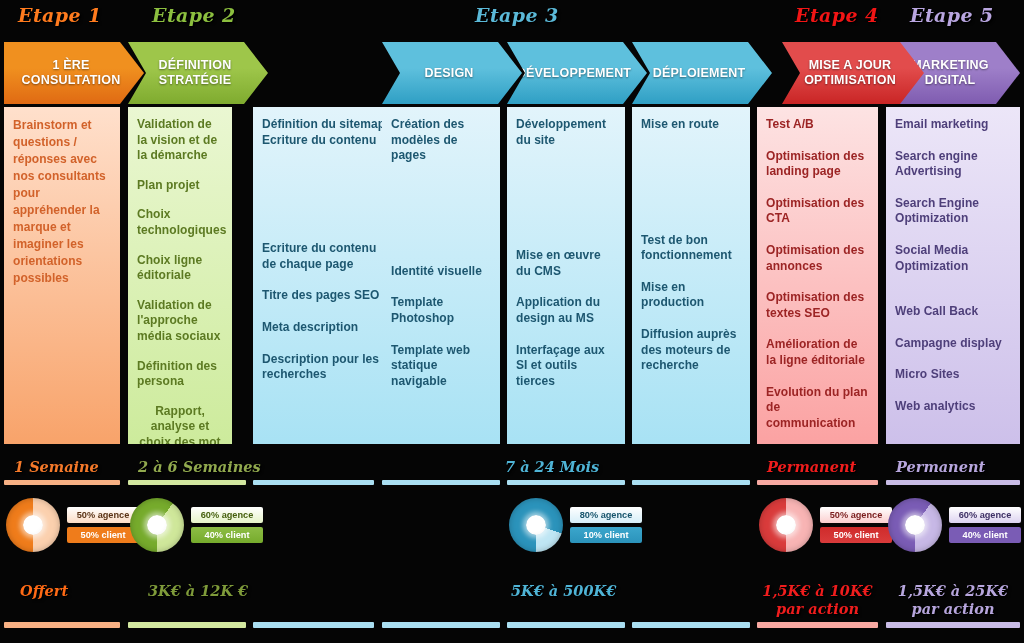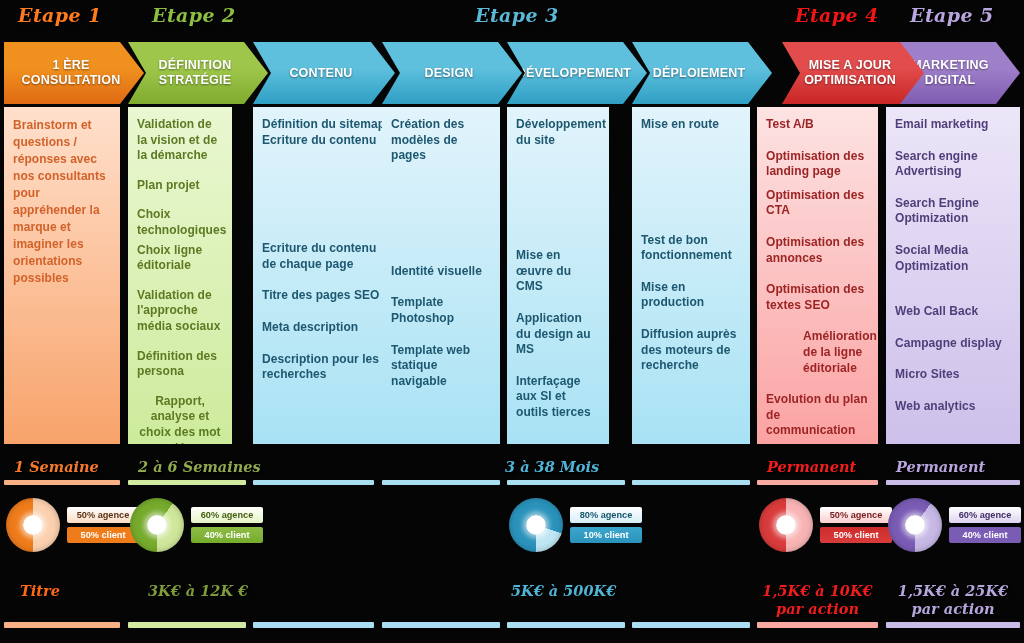--- a/index.html
+++ b/index.html
@@ -108,25 +108,20 @@
           <span>1 ÈRE</span>
           <span>CONSULTATION</span>
         </div>
       </div>
       <div class="chev" style="left: 128px; width: 140px; z-index: 19; background: linear-gradient(rgb(158, 198, 74) 0%, rgb(158, 198, 74) 42%, rgb(127, 171, 47) 100%); clip-path: polygon(0px 0px, calc(100% - 24px) 0px, 100% 50%, calc(100% - 24px) 100%, 0px 100%, 18px 50%); filter: drop-shadow(rgba(0, 0, 0, 0.6) 0px 2px 2px);">
         <div>
           <span>DÉFINITION</span>
           <span>STRATÉGIE</span>
         </div>
       </div>
-      <div class="chev" style="left: 253px; width: 142px; z-index: 18; background: linear-gradient(rgb(94, 192, 221) 0%, rgb(94, 192, 221) 42%, rgb(47, 159, 196) 100%); clip-path: polygon(0px 0px, calc(100% - 24px) 0px, 100% 50%, calc(100% - 24px) 100%, 0px 100%, 18px 50%); filter: drop-shadow(rgba(0, 0, 0, 0.6) 0px 2px 2px);">
-        <div>
-          <span>CONTENU</span>
-        </div>
-      </div>
       <div class="chev" style="left: 382px; width: 140px; z-index: 17; background: linear-gradient(rgb(94, 192, 221) 0%, rgb(94, 192, 221) 42%, rgb(47, 159, 196) 100%); clip-path: polygon(0px 0px, calc(100% - 24px) 0px, 100% 50%, calc(100% - 24px) 100%, 0px 100%, 18px 50%); filter: drop-shadow(rgba(0, 0, 0, 0.6) 0px 2px 2px);">
         <div>
           <span>DESIGN</span>
         </div>
       </div>
       <div class="chev" style="left: 507px; width: 140px; z-index: 16; background: linear-gradient(rgb(94, 192, 221) 0%, rgb(94, 192, 221) 42%, rgb(47, 159, 196) 100%); clip-path: polygon(0px 0px, calc(100% - 24px) 0px, 100% 50%, calc(100% - 24px) 100%, 0px 100%, 18px 50%); filter: drop-shadow(rgba(0, 0, 0, 0.6) 0px 2px 2px);">
         <div>
           <span>DÉVELOPPEMENT</span>
         </div>
       </div>
@@ -150,57 +145,57 @@
     </div>
 
   <div class="cols">
       <div class="col para" style="left: 4px; width: 116px; background: linear-gradient(rgb(255, 224, 204) 0%, rgb(248, 163, 106) 100%); color: rgb(210, 98, 42);">
         <div class="item" style="margin-top: 0px;">Brainstorm et questions / réponses avec nos consultants pour appréhender la marque et imaginer les orientations possibles</div>
       </div>
       <div class="col" style="left: 128px; width: 104px; background: linear-gradient(rgb(234, 247, 210) 0%, rgb(205, 235, 156) 100%); color: rgb(92, 122, 34);">
         <div class="item" style="margin-top: 0px;">Validation de la vision et de la démarche</div>
         <div class="item" style="margin-top: 14px;">Plan projet</div>
         <div class="item" style="margin-top: 14px;">Choix technologiques</div>
-        <div class="item" style="margin-top: 4px;">Choix ligne éditoriale</div>
+        <div class="item" style="margin-top: 14px;">Choix ligne éditoriale</div>
         <div class="item" style="margin-top: 14px;">Validation de l'approche média sociaux</div>
         <div class="item" style="margin-top: 14px;">Définition des persona</div>
         <div class="item" style="margin-top: 14px; text-align: center;">Rapport, analyse et choix des mot clés</div>
       </div>
       <div class="col" style="left: 253px; width: 142px; background: linear-gradient(rgb(226, 244, 251) 0%, rgb(168, 226, 244) 100%); color: rgb(29, 87, 112);">
         <div class="item" style="margin-top: 0px;">Définition du sitemap Ecriture du contenu</div>
         <div class="item" style="margin-top: 93px;">Ecriture du contenu de chaque page</div>
         <div class="item" style="margin-top: 16px;">Titre des pages SEO</div>
         <div class="item" style="margin-top: 16px;">Meta description</div>
         <div class="item" style="margin-top: 16px;">Description pour les recherches</div>
       </div>
       <div class="col" style="left: 382px; width: 118px; background: linear-gradient(rgb(226, 244, 251) 0%, rgb(168, 226, 244) 100%); color: rgb(29, 87, 112);">
         <div class="item" style="margin-top: 0px;">Création des modèles de pages</div>
         <div class="item" style="margin-top: 100px;">Identité visuelle</div>
         <div class="item" style="margin-top: 16px;">Template Photoshop</div>
         <div class="item" style="margin-top: 16px;">Template web statique navigable</div>
       </div>
-      <div class="col" style="left: 507px; width: 102px; background: linear-gradient(rgb(226, 244, 251) 0%, rgb(168, 226, 244) 100%); color: rgb(29, 87, 112);">
+      <div class="col" style="left: 507px; width: 118px; background: linear-gradient(rgb(226, 244, 251) 0%, rgb(168, 226, 244) 100%); color: rgb(29, 87, 112);">
         <div class="item" style="margin-top: 0px;">Développement du site</div>
         <div class="item" style="margin-top: 100px;">Mise en œuvre du CMS</div>
         <div class="item" style="margin-top: 16px;">Application du design au MS</div>
         <div class="item" style="margin-top: 16px;">Interfaçage aux SI et outils tierces</div>
       </div>
       <div class="col" style="left: 632px; width: 118px; background: linear-gradient(rgb(226, 244, 251) 0%, rgb(168, 226, 244) 100%); color: rgb(29, 87, 112);">
         <div class="item" style="margin-top: 0px;">Mise en route</div>
         <div class="item" style="margin-top: 100px;">Test de bon fonctionnement</div>
         <div class="item" style="margin-top: 16px;">Mise en production</div>
         <div class="item" style="margin-top: 16px;">Diffusion auprès des moteurs de recherche</div>
       </div>
       <div class="col" style="left: 757px; width: 121px; background: linear-gradient(rgb(253, 227, 227) 0%, rgb(251, 162, 162) 100%); color: rgb(156, 36, 36);">
         <div class="item" style="margin-top: 0px;">Test A/B</div>
         <div class="item" style="margin-top: 16px;">Optimisation des landing page</div>
-        <div class="item" style="margin-top: 8px;">Optimisation des CTA</div>
+        <div class="item" style="margin-top: 16px;">Optimisation des CTA</div>
         <div class="item" style="margin-top: 16px;">Optimisation des annonces</div>
         <div class="item" style="margin-top: 16px;">Optimisation des textes SEO</div>
-        <div class="item" style="margin-top: 16px; margin-left: 37px;">Amélioration de la ligne éditoriale</div>
+        <div class="item" style="margin-top: 16px;">Amélioration de la ligne éditoriale</div>
         <div class="item" style="margin-top: 16px;">Evolution du plan de communication</div>
       </div>
       <div class="col" style="left: 886px; width: 134px; background: linear-gradient(rgb(236, 230, 248) 0%, rgb(205, 192, 234) 100%); color: rgb(78, 63, 122);">
         <div class="item" style="margin-top: 0px;">Email marketing</div>
         <div class="item" style="margin-top: 16px;">Search engine Advertising</div>
         <div class="item" style="margin-top: 16px;">Search Engine Optimization</div>
         <div class="item" style="margin-top: 16px;">Social Media Optimization</div>
         <div class="item" style="margin-top: 30px;">Web Call Back</div>
         <div class="item" style="margin-top: 16px;">Campagne display</div>
         <div class="item" style="margin-top: 16px;">Micro Sites</div>
@@ -214,21 +209,21 @@
       <div class="dur-label" style="left: 14px; width: 232px; color: rgb(244, 121, 42);">1 Semaine</div>
       <div class="dur-bar-top" style="left: 128px; width: 118px; background: rgb(211, 232, 160); opacity: 0;"></div>
       <div class="dur-bar-bot" style="left: 128px; width: 118px; background: rgb(211, 232, 160);"></div>
       <div class="dur-label" style="left: 138px; width: 236px; color: rgb(145, 169, 78);">2 à 6 Semaines</div>
       <div class="dur-bar-top" style="left: 253px; width: 121px; background: rgb(170, 223, 242); opacity: 0;"></div>
       <div class="dur-bar-bot" style="left: 253px; width: 121px; background: rgb(170, 223, 242);"></div>
       <div class="dur-bar-top" style="left: 382px; width: 118px; background: rgb(170, 223, 242); opacity: 0;"></div>
       <div class="dur-bar-bot" style="left: 382px; width: 118px; background: rgb(170, 223, 242);"></div>
       <div class="dur-bar-top" style="left: 507px; width: 118px; background: rgb(170, 223, 242); opacity: 0;"></div>
       <div class="dur-bar-bot" style="left: 507px; width: 118px; background: rgb(170, 223, 242);"></div>
-      <div class="dur-label" style="left: 505px; width: 236px; color: rgb(79, 180, 214);">3 à 38 Mois</div>
+      <div class="dur-label" style="left: 505px; width: 236px; color: rgb(79, 180, 214);">7 à 24 Mois</div>
       <div class="dur-bar-top" style="left: 632px; width: 118px; background: rgb(170, 223, 242); opacity: 0;"></div>
       <div class="dur-bar-bot" style="left: 632px; width: 118px; background: rgb(170, 223, 242);"></div>
       <div class="dur-bar-top" style="left: 757px; width: 121px; background: rgb(248, 169, 162); opacity: 0;"></div>
       <div class="dur-bar-bot" style="left: 757px; width: 121px; background: rgb(248, 169, 162);"></div>
       <div class="dur-label" style="left: 767px; width: 242px; color: rgb(240, 29, 29);">Permanent</div>
       <div class="dur-bar-top" style="left: 886px; width: 134px; background: rgb(201, 188, 230); opacity: 0;"></div>
       <div class="dur-bar-bot" style="left: 886px; width: 134px; background: rgb(201, 188, 230);"></div>
       <div class="dur-label" style="left: 896px; width: 268px; color: rgb(183, 166, 221);">Permanent</div>
     </div>
 
@@ -275,21 +270,21 @@
         </div>
         <div class="legend">
           <div class="chip" style="background: linear-gradient(rgb(255, 255, 255) 0%, rgb(221, 211, 240) 100%); color: rgb(63, 49, 102);">60% agence</div>
           <div class="chip" style="background: linear-gradient(rgb(122, 92, 181) 0%, rgb(122, 92, 181) 100%); color: rgb(255, 255, 255);">40% client</div>
         </div>
       </div>
     </div>
 
   <div class="price-row">
       <div class="price-label" style="left: 4px; width: 116px; color: rgb(255, 106, 21); align-items: flex-start; padding-left: 16px;">
-        <div>Titre</div>
+        <div>Offert</div>
       </div>
       <div class="price-label" style="left: 128px; width: 118px; color: rgb(127, 155, 58); align-items: flex-start; padding-left: 20px;">
         <div>3K€ à 12K €</div>
       </div>
       <div class="price-label" style="left: 507px; width: 118px; color: rgb(79, 180, 214); align-items: flex-start; padding-left: 4px;">
         <div>5K€ à 500K€</div>
       </div>
       <div class="price-label" style="left: 757px; width: 121px; color: rgb(240, 29, 29);">
         <div>1,5K€ à 10K€</div>
         <div>par action</div>

